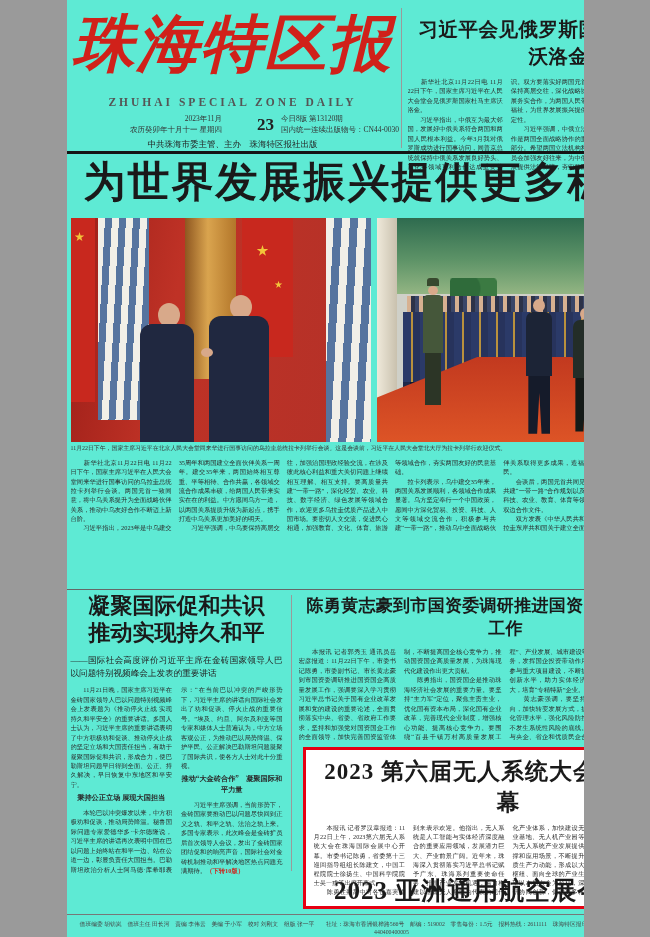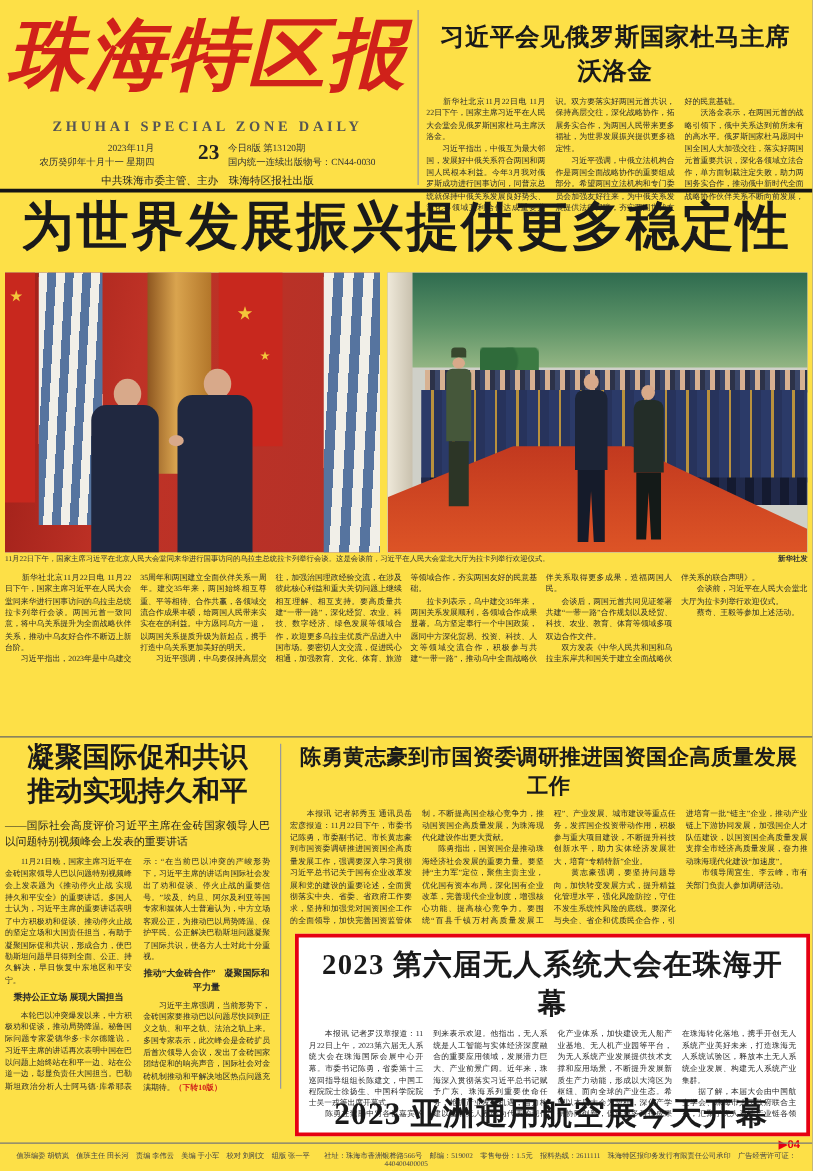--- a/index.html
+++ b/index.html
@@ -1,25 +1,25 @@
 <!DOCTYPE html>
 <html><head>
 <meta charset="utf-8">
 <style>
   html,body{margin:0;padding:0;background:#9a9a9a;}
-  .page{position:relative;width:650px;height:937px;margin:0 auto;background:#fde047;overflow:hidden;
+  .page{position:relative;width:517px;height:937px;margin:0 auto;background:#5eead4;overflow:hidden;
         font-family:"Liberation Serif","DejaVu Serif",serif;color:#1a1a1a;}
   .abs{position:absolute;}
   
   .mast-title{left:0;top:8px;width:332px;text-align:center;color:#d0211a;
       font-size:62px;line-height:1.15;font-weight:bold;font-style:italic;letter-spacing:2px;
       font-family:"DejaVu Serif",serif;}
   .mast-en{left:0;top:96px;width:332px;text-align:center;font-size:11.5px;font-weight:bold;
       letter-spacing:3px;color:#555;}
-  .date-row{left:0;top:113px;width:332px;display:flex;justify-content:center;align-items:flex-start;gap:7px;}
+  .date-row{left:0;top:113px;width:332px;display:flex;justify-content:center;align-items:center;gap:7px;padding-left:32px;}
   .date-small{font-size:7.5px;line-height:1.5;color:#333;text-align:right;}
   .date-day{font-size:17px;font-weight:bold;color:#222;line-height:1;margin-left:28px;}
   .edition-small{font-size:7.5px;line-height:1.5;color:#333;text-align:left;}
   .publisher{left:0;top:139px;width:332px;text-align:center;font-size:8.5px;color:#222;}
   .vdiv{border-left:1px solid #9a9a9a;width:0;}
   .heavy-rule{left:0;top:151px;width:650px;height:3px;background:#151515;}
   
   .top-art{left:341px;top:12px;width:302px;}
   .top-art h2{margin:4px;font-size:19.5px;font-weight:bold;text-align:center;letter-spacing:.5px;}
   .cols3{margin-top:7px;height:98px;overflow:hidden;column-count:3;column-gap:8px;

